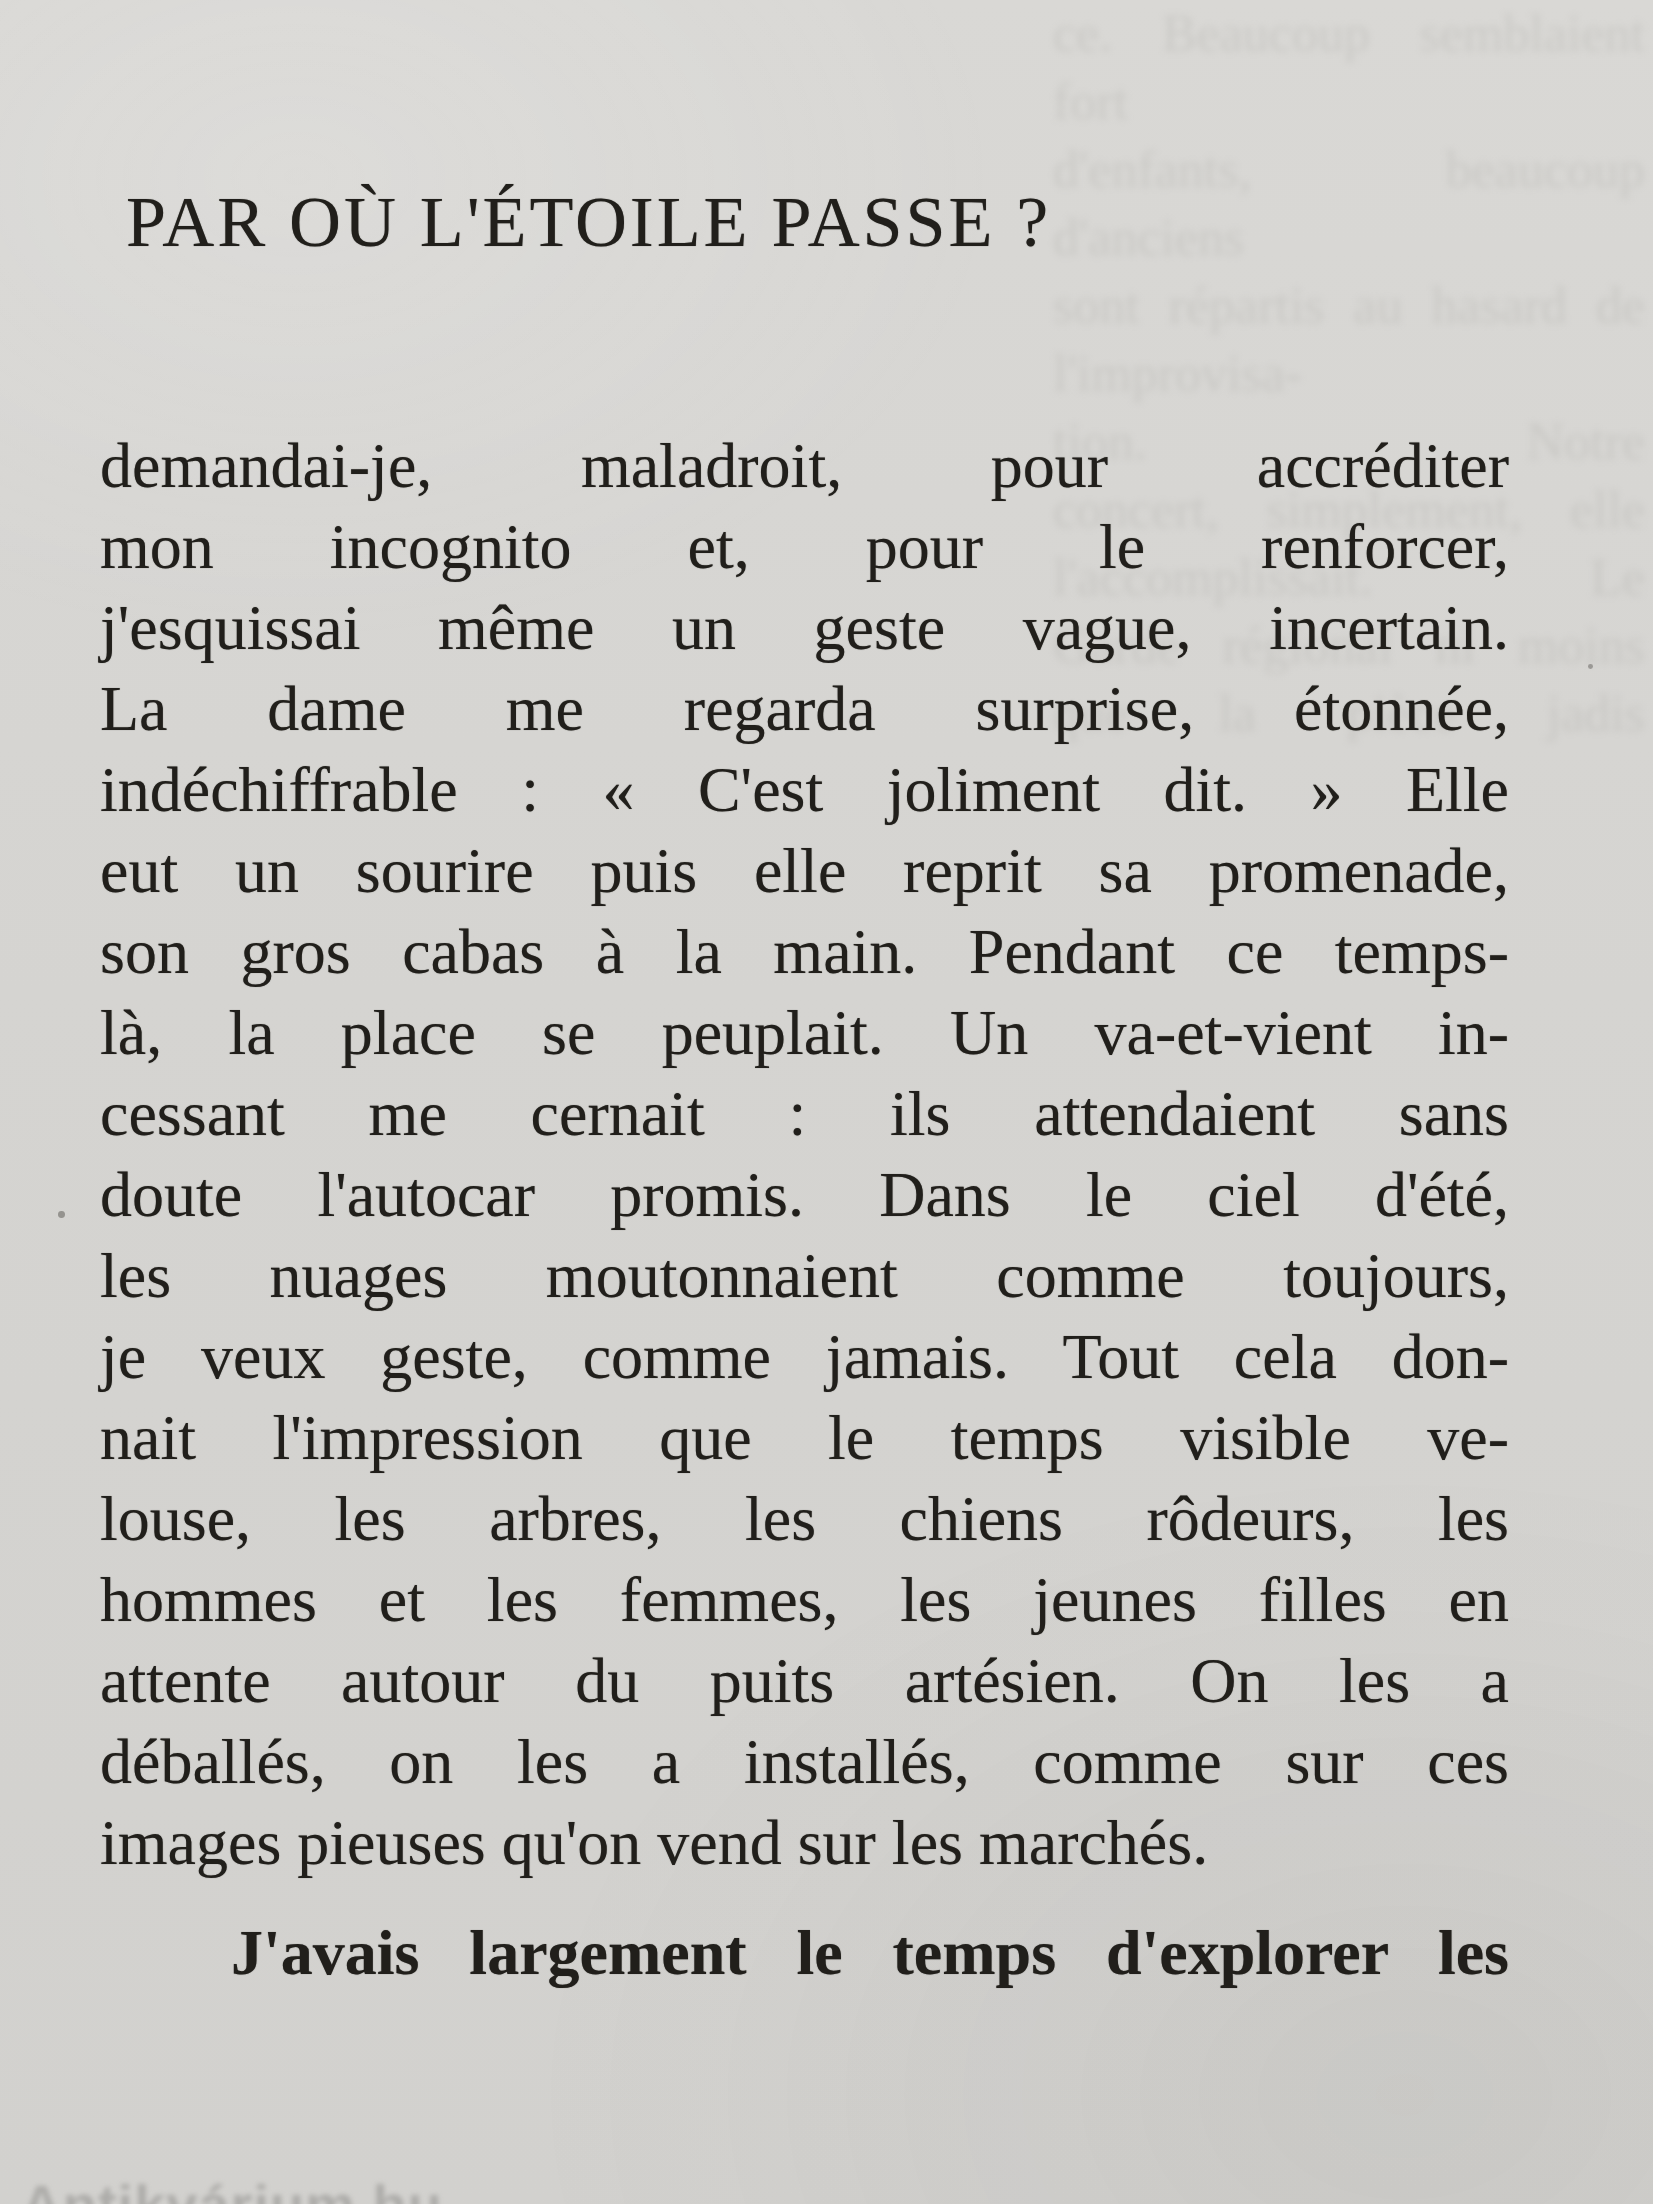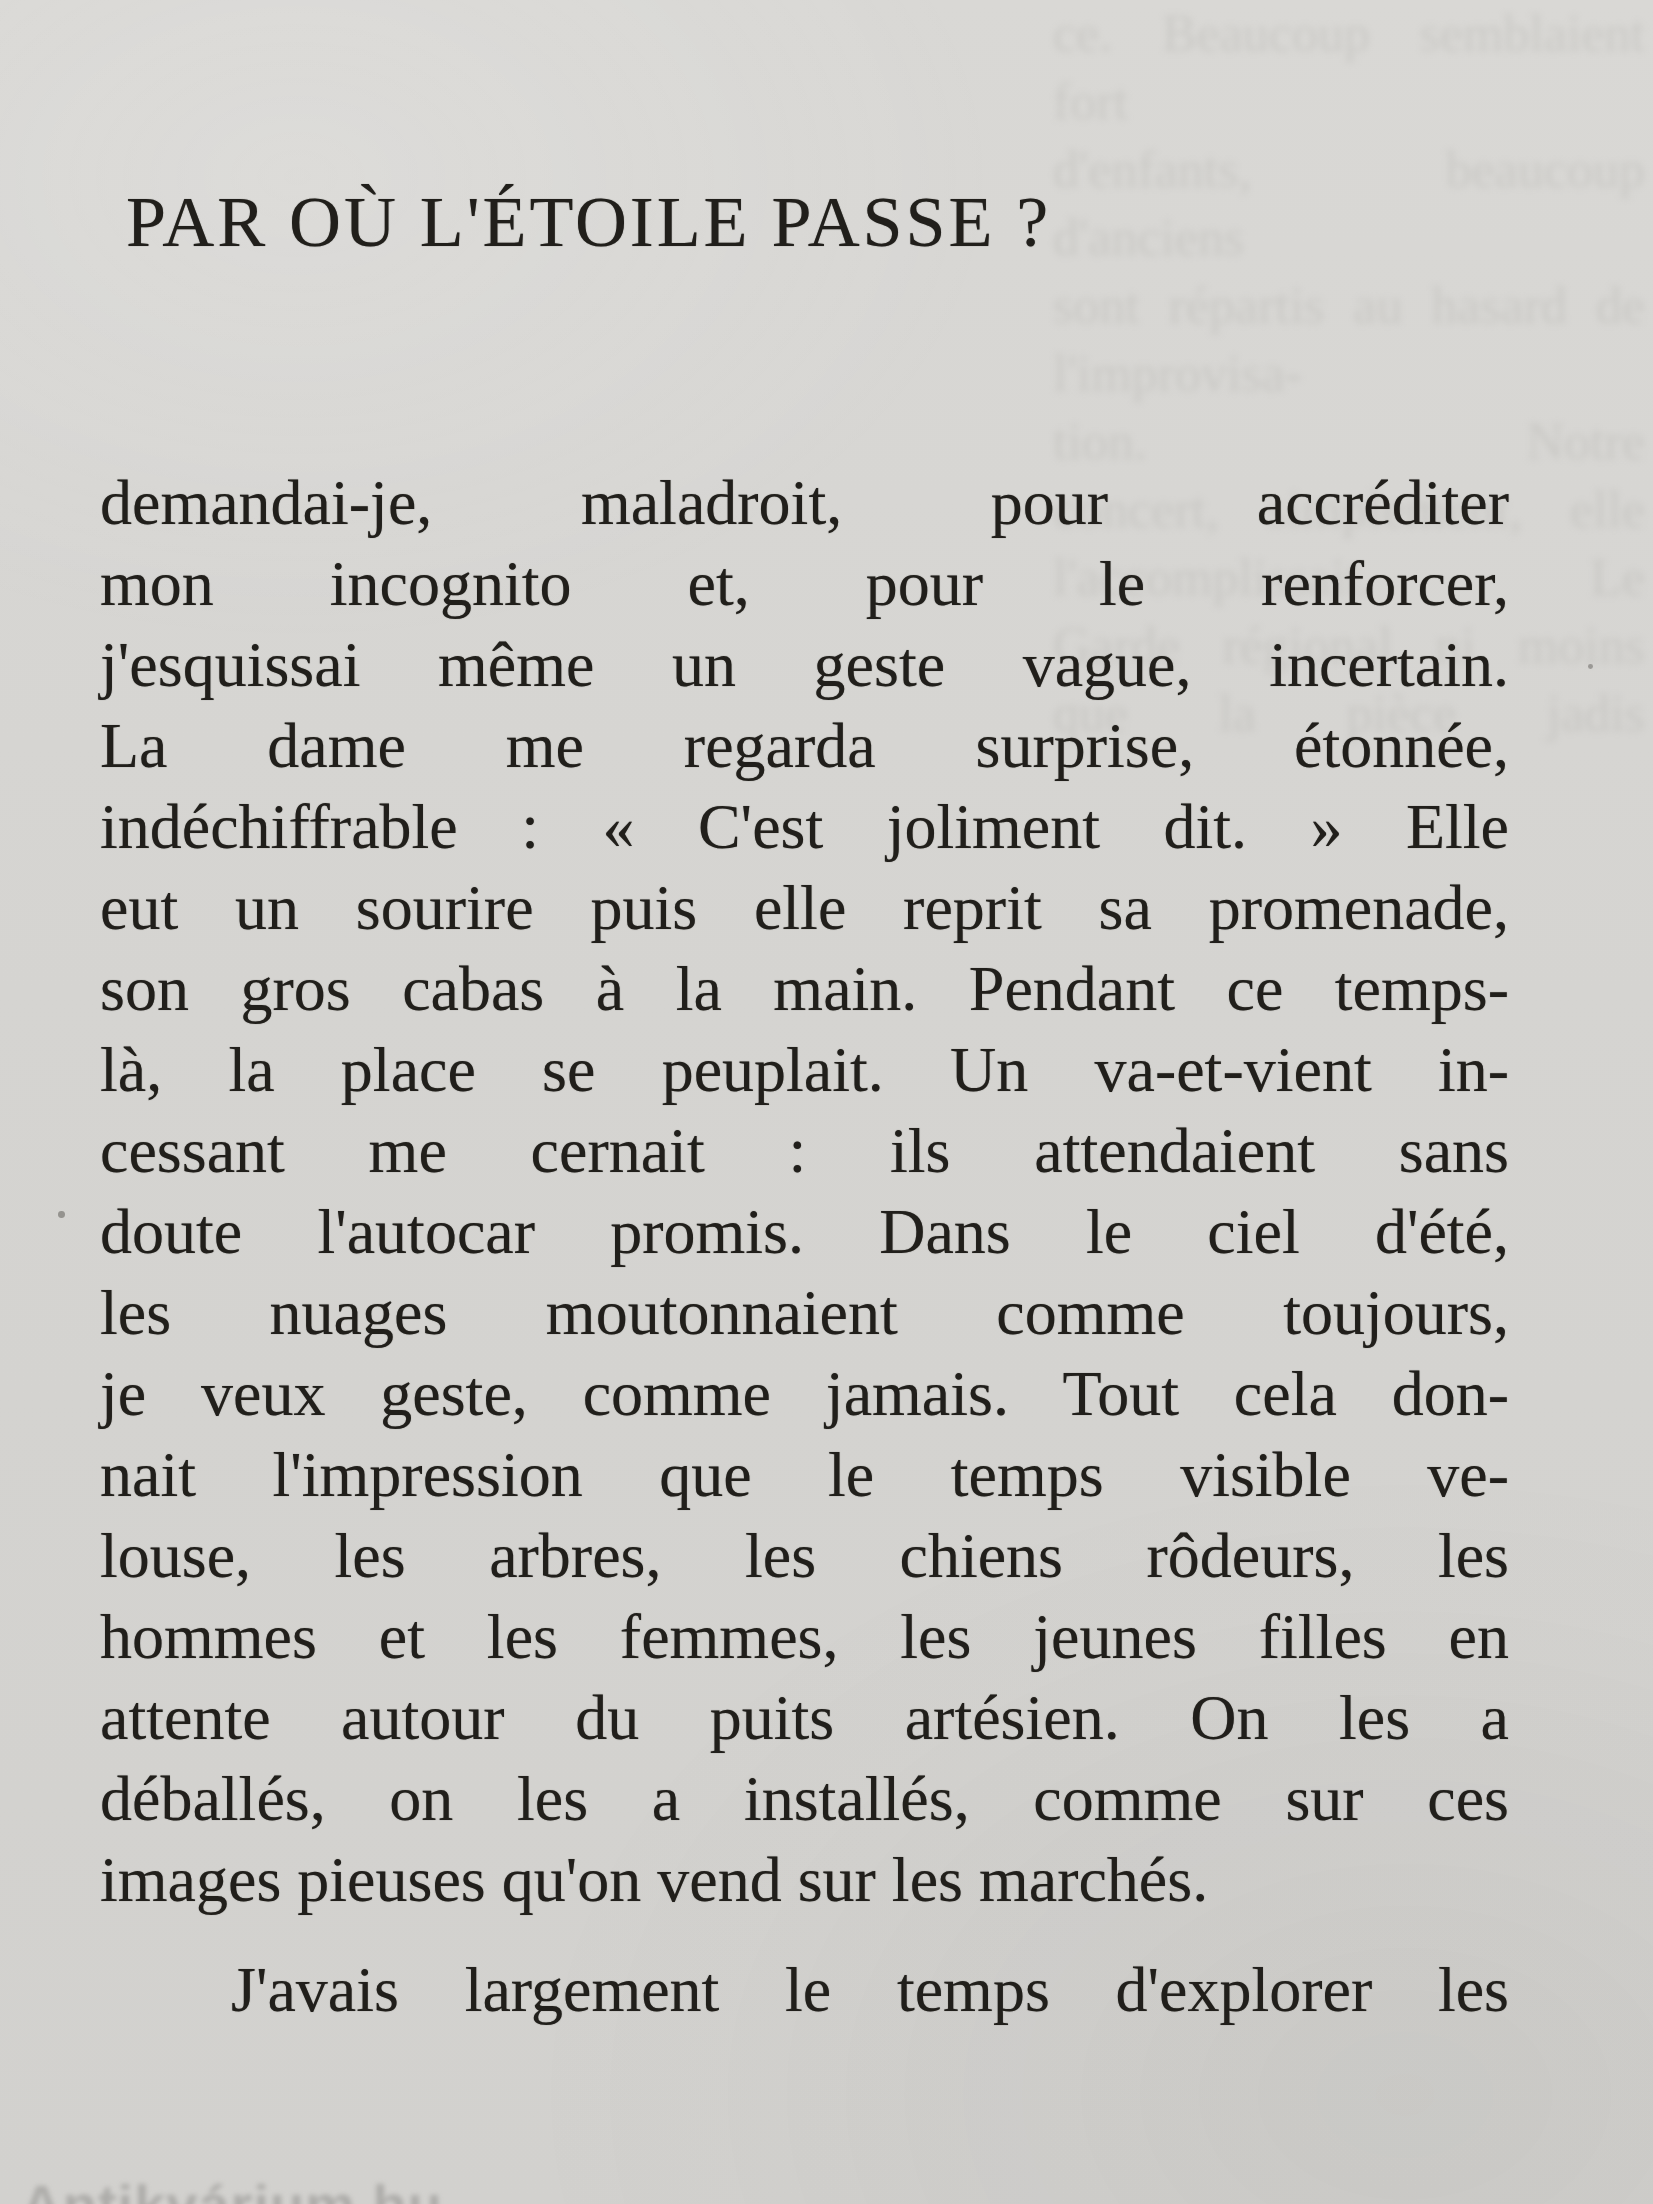--- a/index.html
+++ b/index.html
@@ -22,25 +22,24 @@
     font-size:72px; line-height:1; letter-spacing:2.9px;
     color:#211f1b; white-space:nowrap;
     text-shadow:0 0 1px rgba(25,25,20,0.55);
     margin-left:16px;
   }
 
   .body-text{
     position:absolute; left:100px; top:425px; width:1409px;
     font-size:64px; line-height:81px;
     text-shadow:0 0 1px rgba(25,25,20,0.5);
-    margin-top:37px;
   }
   .line{ text-align:justify; text-align-last:justify; }
   .line.para-end{ text-align-last:left; }
-  .para-2{ margin-top:29px; }
+  .para-2{ margin-top:29px;font-weight:bold; }
   .para-2 .line{ text-indent:131px; }
 
   .bleedthrough{
     position:absolute; left:1053px; top:0px; width:592px;
     font-size:52px; line-height:68px; text-align:justify; text-align-last:justify;
     color:#aeada9; opacity:0.33; filter:blur(3.9px);
     pointer-events:none;
   }
 
   .watermark{

